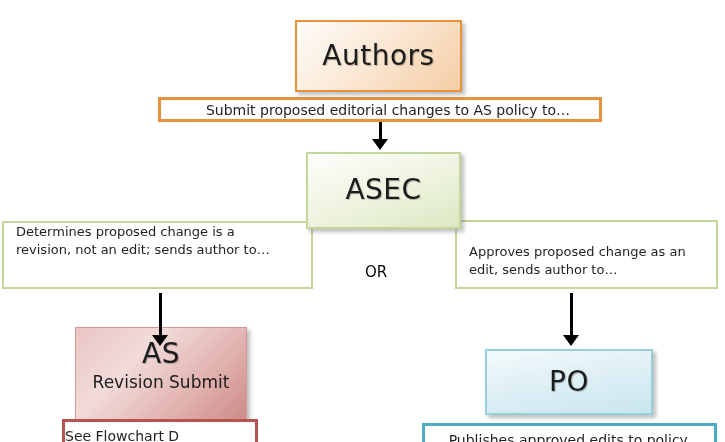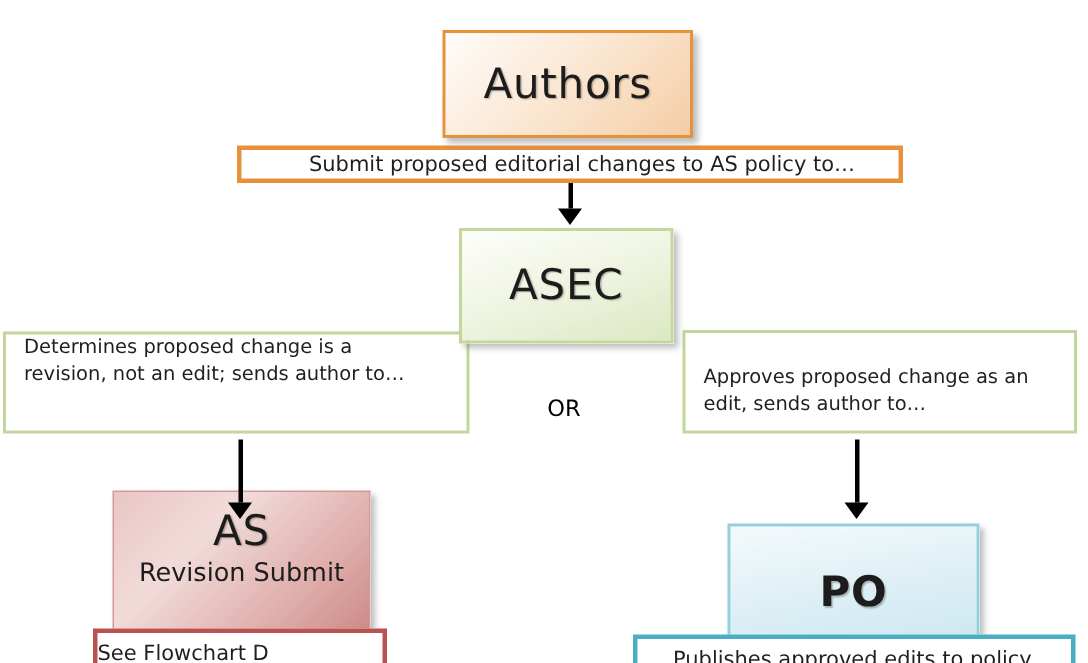--- a/index.html
+++ b/index.html
@@ -31,44 +31,43 @@
     text-shadow:1px 1px 1px rgba(0,0,0,0.25);
     line-height:1.15;
   }
   .node-authors{
     left:295px;top:4px;width:167px;height:72px;
     border:2px solid var(--orange-border);
     background:linear-gradient(135deg,#fefcf9 0%,#fbe9d6 45%,#f4cda5 100%);
     z-index:3;
   }
   .node-asec{
-    left:306px;top:136px;width:143px;height:77px;
+    left:306px;top:136px;width:155px;height:77px;
     border:2px solid var(--green-border);
     background:linear-gradient(160deg,#fdfefb 0%,#eff4e1 50%,#dce8c2 100%);
     z-index:3;
   }
   .node-as{
     left:75px;top:311px;width:172px;height:110px;
     border:1px solid #d49a97;
     background:linear-gradient(135deg,#e9c6c4 0%,#f1dbd9 32%,#dfaeab 68%,#c98380 100%);
     justify-content:flex-start;
     padding-top:10px;
     z-index:1;
   }
   .node-as .sub{
     font-size:17px;
     color:#1c1c1c;
     margin-top:2px;
   }
   .node-po{
-    left:485px;top:333px;width:168px;height:92px;
+    left:485px;top:333px;width:168px;height:66px;
     border:2px solid #96cfdc;
     background:linear-gradient(170deg,#f4fafc 0%,#ddeff5 50%,#c9e6ef 100%);
     z-index:1;
-    font-weight:bold;
   }
   
   .tag{
     position:absolute;
     background:#ffffff;
     box-sizing:border-box;
     display:flex;align-items:center;
     font-size:14px;
     color:#1f1f1f;
   }

